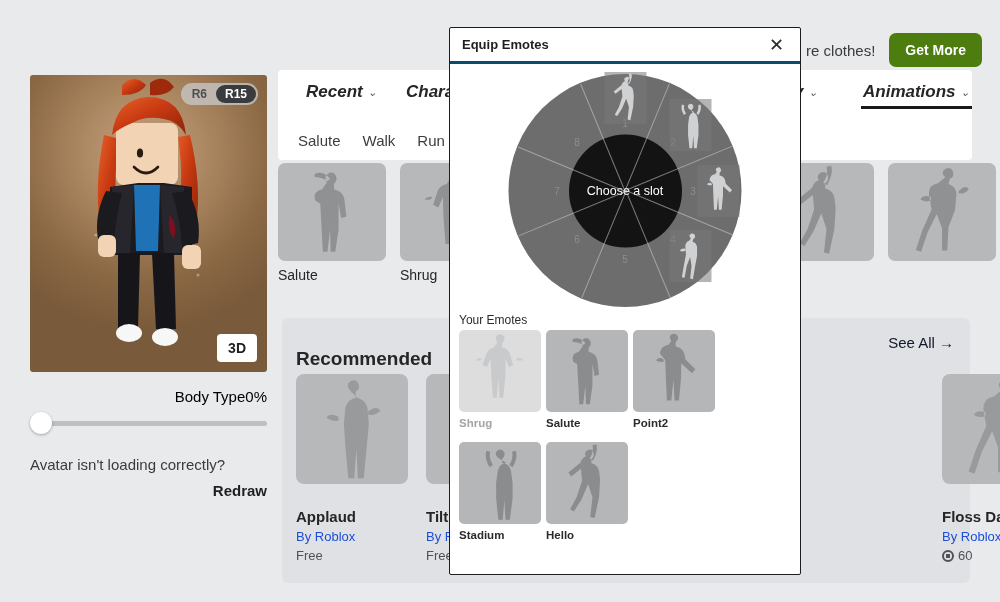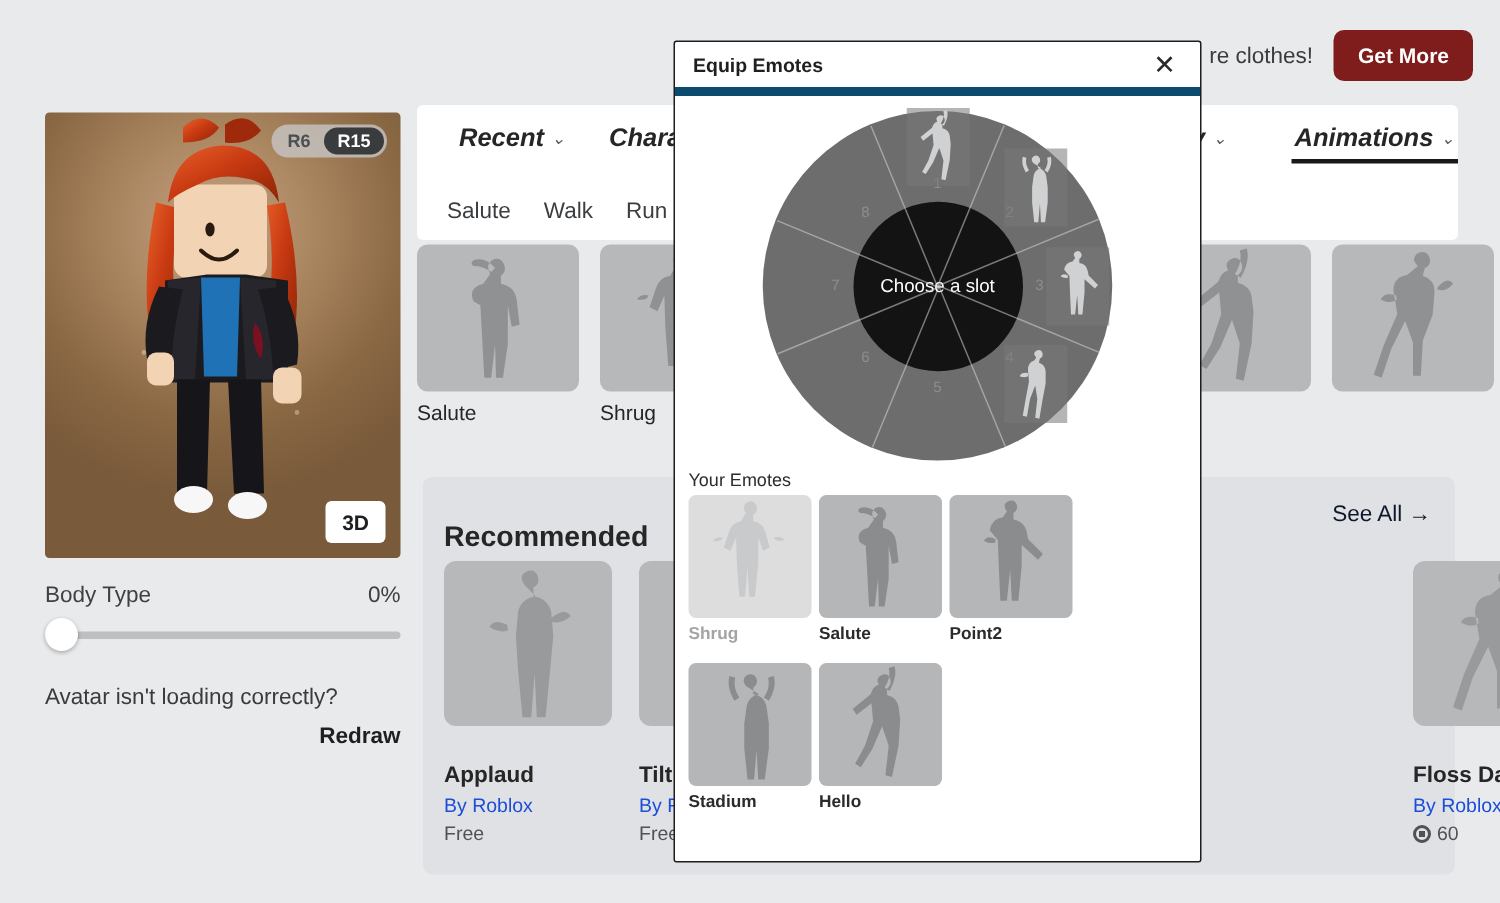--- a/index.html
+++ b/index.html
@@ -25,35 +25,35 @@
     left: 30px; top: 20px;
     font-size: 26px;
     font-weight: bold;
     color: #262626;
     letter-spacing: -0.3px;
   }
 
   
   .promo-bar {
     position: absolute;
-    left: 640px; top: 14px;
+    left: 640px; top: 27px;
     width: 360px; height: 46px;
     display: flex;
     align-items: center;
     justify-content: flex-end;
     gap: 14px;
     padding-right: 18px;
   }
   .promo-text {
     font-size: 15px;
     color: #393b3d;
     white-space: nowrap;
   }
   .get-more-btn {
-    background: #7f1d1d;
+    background: #4d7c0f;
     color: #ffffff;
     font-size: 14px;
     font-weight: bold;
     border: none;
     border-radius: 7px;
     padding: 9px 16px;
     cursor: pointer;
     white-space: nowrap;
   }
 
@@ -104,23 +104,23 @@
     padding: 6px 11px;
     cursor: pointer;
   }
 
   
   .bodytype-row {
     position: absolute;
     left: 30px; top: 388px;
     width: 237px;
     display: flex;
-    justify-content: space-between;
+    justify-content: flex-end;
     font-size: 15px;
-    color: #404040;
+    color: #000000;
   }
   .slider-wrap {
     position: absolute;
     left: 30px; top: 412px;
     width: 237px; height: 22px;
   }
   .slider-track {
     position: absolute;
     left: 0; top: 9px;
     width: 237px; height: 5px;
@@ -304,21 +304,21 @@
     left: 449px; top: 27px;
     width: 352px; height: 548px;
     background: #ffffff;
     border: 1px solid #1d1d1d;
     border-radius: 2px;
     overflow: hidden;
     z-index: 50;
   }
   .modal-header {
     height: 36px;
-    border-bottom: 6px solid #0c4a6e;
+    border-bottom: 3px solid #0c4a6e;
     display: flex;
     align-items: center;
     justify-content: space-between;
     padding: 0 12px;
   }
   .modal-title { font-size: 13px; font-weight: bold; color: #1f1f1f; }
   .modal-close {
     font-size: 18px;
     color: #2a2a2a;
     cursor: pointer;

